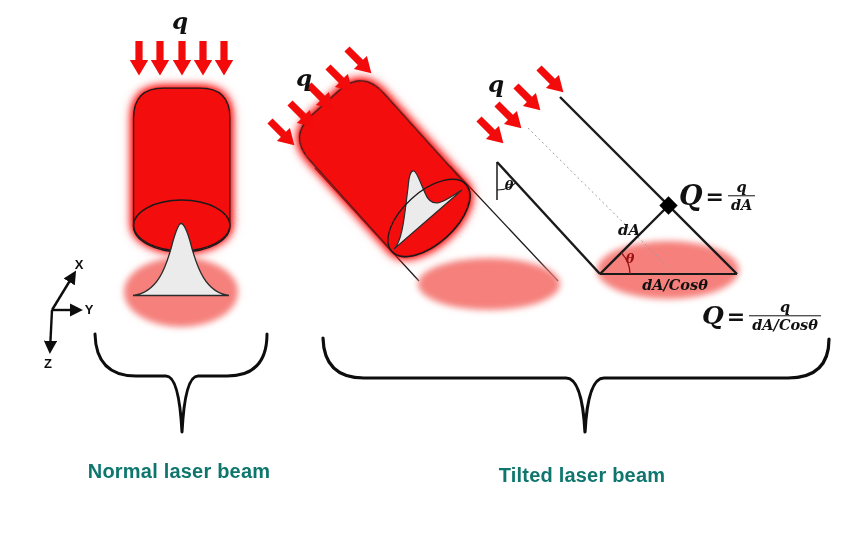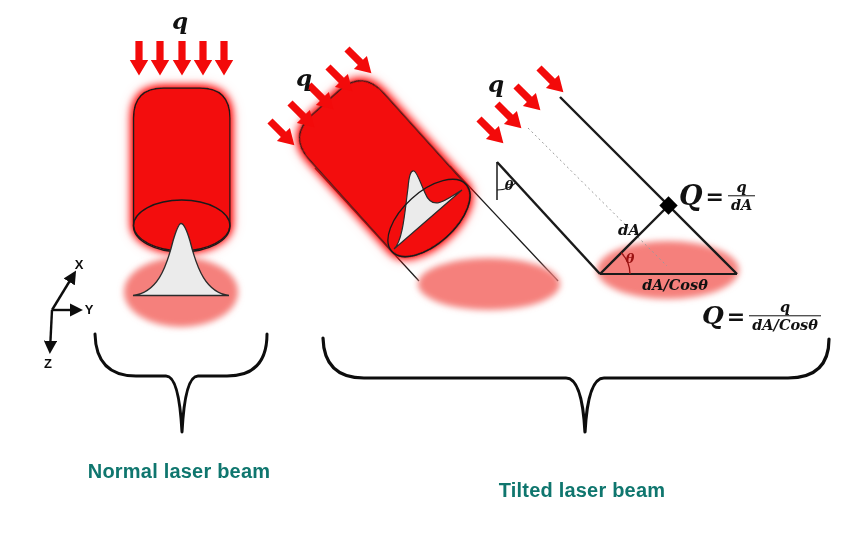--- a/index.html
+++ b/index.html
@@ -134,15 +134,15 @@
   <div class="lbl equation" style="left:702px;top:316px;">
     <span class="eq-lhs" style="font-size:25px;">Q</span>
     <span class="eq-sign">=</span>
     <span class="frac">
       <span class="num">q</span>
       <span class="den">dA/Cosθ</span>
     </span>
   </div>
 
   <div class="lbl caption" style="left:179px;top:471px;">Normal laser beam</div>
-  <div class="lbl caption" style="left:582px;top:490px;">Tilted laser beam</div>
+  <div class="lbl caption" style="left:582px;top:475px;">Tilted laser beam</div>
 
 </div>
 
 </body></html>

